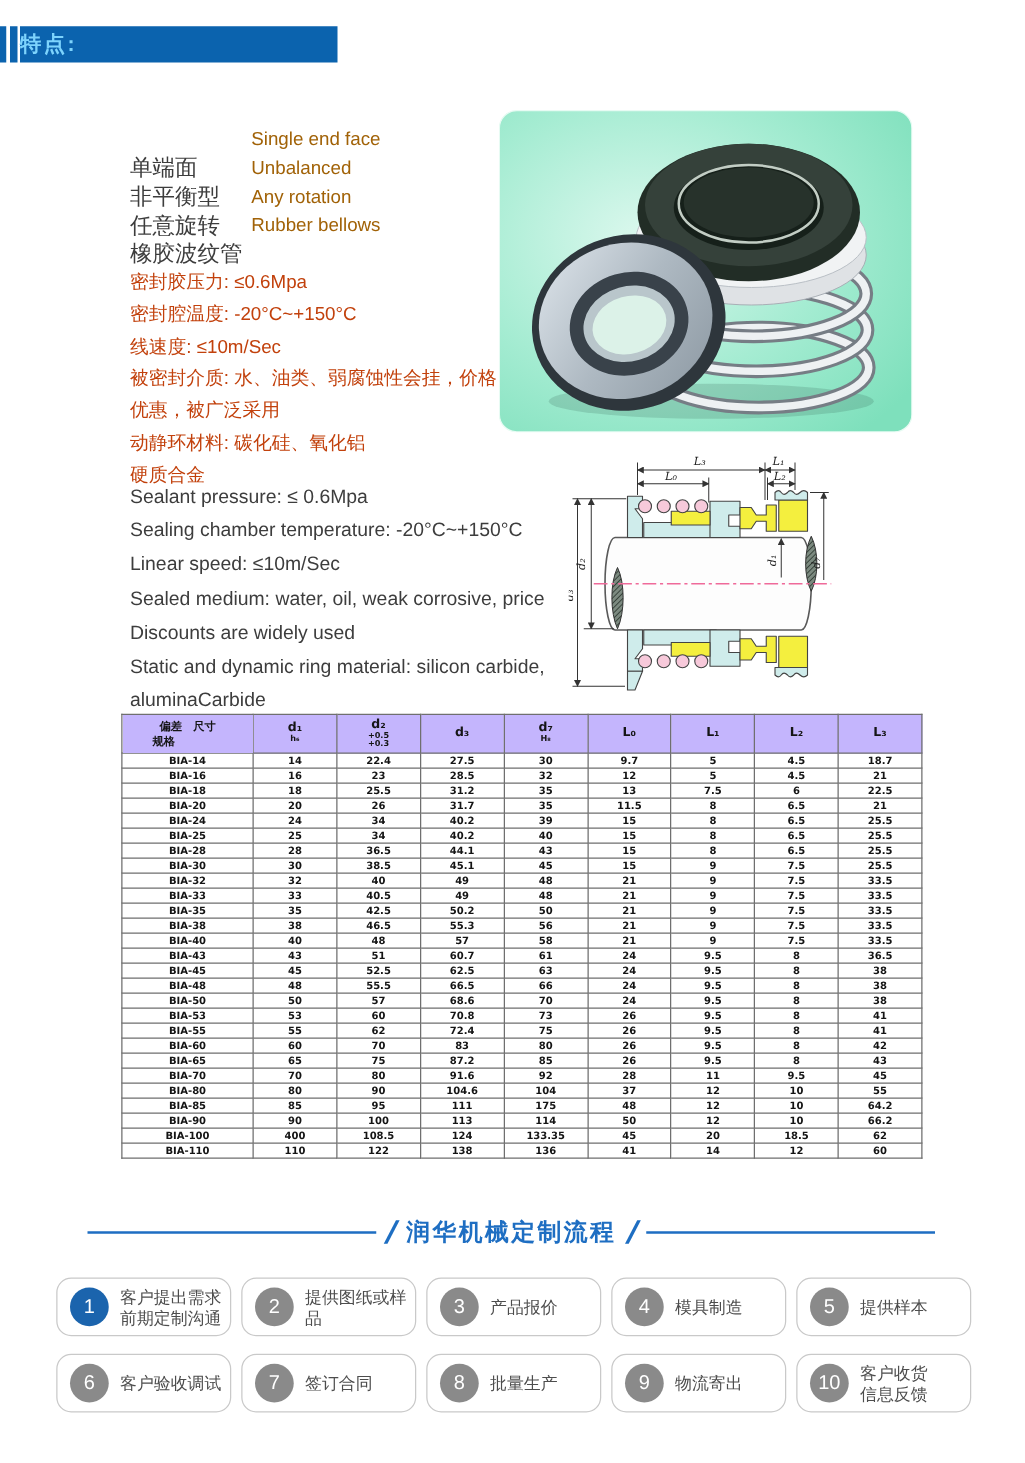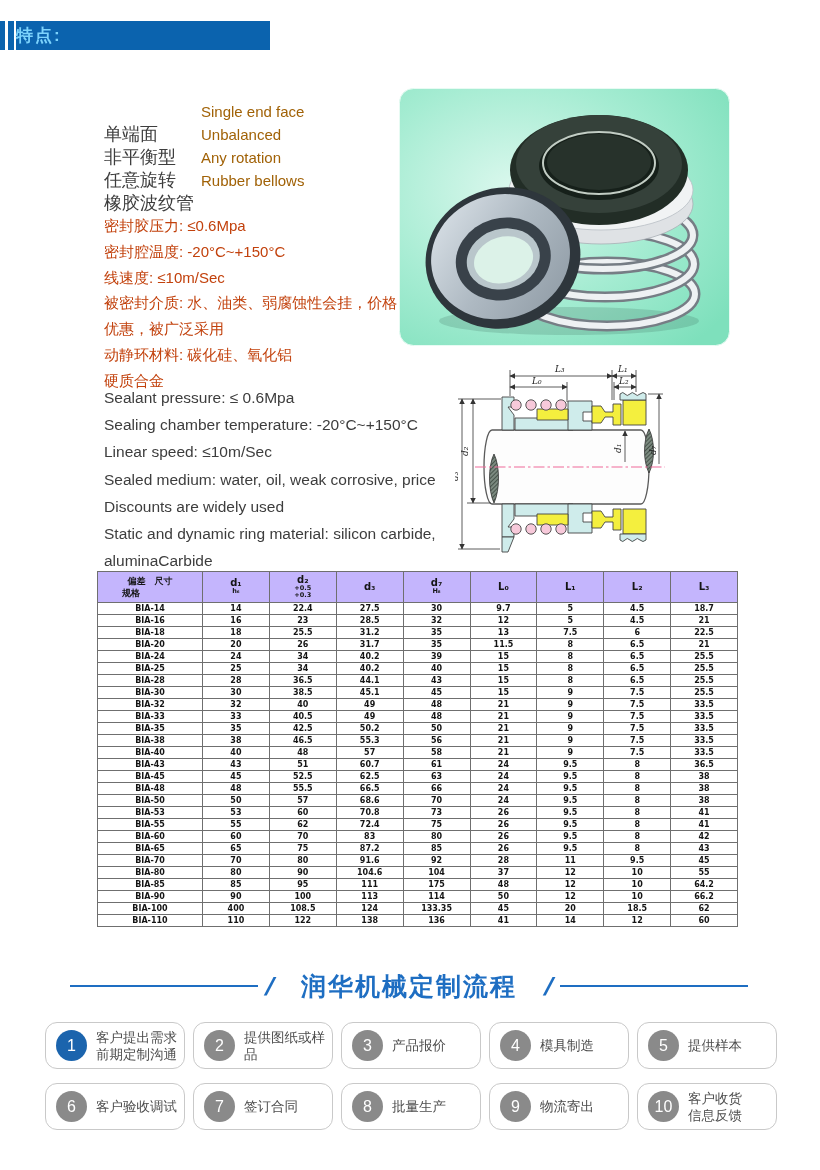--- a/index.html
+++ b/index.html
@@ -39,21 +39,21 @@
   .corner{position:relative;}
   .c-top{font-size:9px;font-weight:bold;color:#151515;position:absolute;top:3px;left:0;right:0;text-align:center;}
   .c-bot{font-size:9px;font-weight:bold;color:#151515;position:absolute;bottom:2px;left:24px;margin-top:26px;}
   .spec-table tbody td{height:11px;line-height:11px;font-size:8px;font-weight:bold;
                        text-align:center;color:#141414;background:#fff;font-family:"DejaVu Sans",sans-serif;}
   
   .flow-title{position:absolute;top:970px;left:70px;width:678px;height:32px;
               display:flex;align-items:center;color:#1e6ec2;}
   .ft-line{flex:1;height:2.5px;background:#1e6ec2;}
   .ft-slash{font-size:25px;font-style:italic;transform:skewX(-8deg);margin:0 8px;font-weight:bold;}
-  .ft-text{font-size:25px;font-weight:bold;letter-spacing:2px;margin:0 20px;}
+  .ft-text{font-size:19px;font-weight:bold;letter-spacing:2px;margin:0 1px;}
   .steps{position:absolute;left:45px;top:1022px;display:grid;
          grid-template-columns:repeat(5,140px);gap:14px 8px;}
   .step{display:flex;align-items:center;gap:9px;padding-left:10px;height:47px;box-sizing:border-box;
         border:1.5px solid #c9c9c9;border-radius:12px;background:#fff;}
   .step-num{flex:0 0 31px;width:31px;height:31px;border-radius:50%;background:#8a8a8a;color:#fff;
             display:flex;align-items:center;justify-content:center;font-size:16px;}
   .step.accent .step-num{background:#1b64ad;}
   .step-label{font-size:13.5px;color:#4d4d4d;line-height:17px;white-space:pre-line;}
 </style>
 </head>

